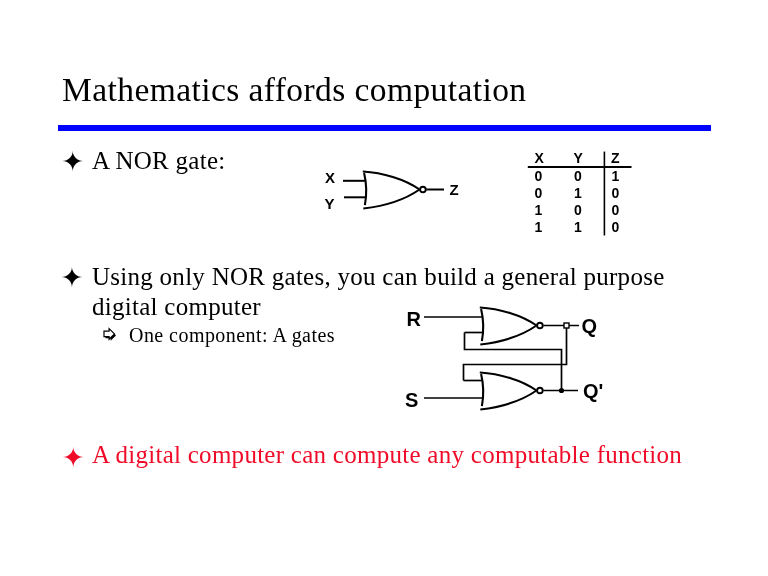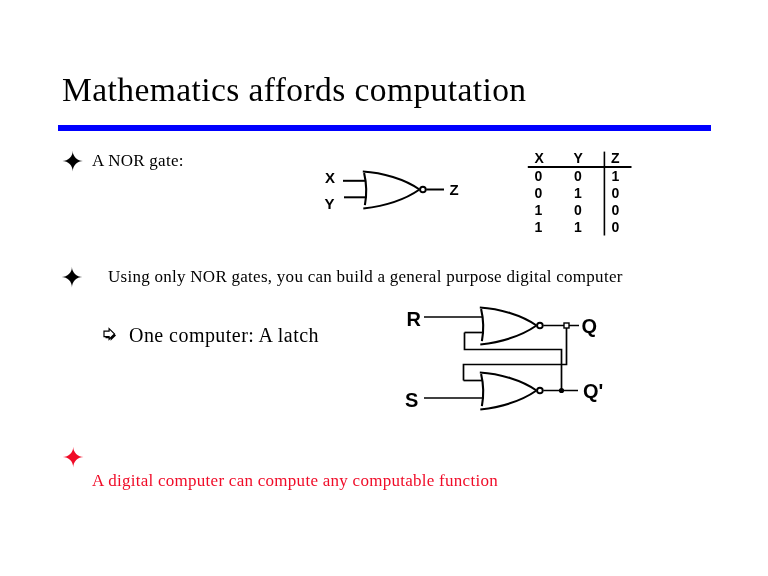--- a/index.html
+++ b/index.html
@@ -20,33 +20,33 @@
   #title-rule{
     left:58px;top:124.5px;width:653px;height:6.5px;
     background:var(--accent-blue);
   }
   .star{
     font-family:"DejaVu Sans",sans-serif;
     font-size:27.3px;line-height:28px;
     width:28px;text-align:center;
   }
   .body-text{
-    font-size:17px;line-height:30.3px;letter-spacing:0.27px;
+    font-size:25px;line-height:30.3px;letter-spacing:0.27px;
   }
   .sub-text{
     font-size:20px;line-height:20px;letter-spacing:0.45px;
   }
   #bullet1-star{left:58.8px;top:148.3px;}
   #bullet1-text{left:92px;top:146.1px;white-space:nowrap;}
   #bullet2-star{left:57.9px;top:264.2px;}
-  #bullet2-text{left:92px;top:261.9px;width:596px;margin-left:16px;}
+  #bullet2-text{left:92px;top:261.9px;width:596px;}
   #sub-arrow{left:103.3px;top:327.1px;}
   #sub-text{left:129px;top:324.75px;white-space:nowrap;}
   #bullet3-star{left:59.2px;top:443.7px;color:var(--emphasis-red);}
-  #bullet3-text{left:92px;top:466px;white-space:nowrap;color:var(--emphasis-red);}
+  #bullet3-text{left:92px;top:440px;white-space:nowrap;color:var(--emphasis-red);}
   #diagram-svg{left:0;top:0;}
   svg text{
     font-family:"Liberation Sans",sans-serif;
     font-weight:bold;
     fill:#000;
   }
   .gate-label{font-size:15px;}
   .latch-label{font-size:20px;}
   .tt-text{font-size:14px;text-anchor:middle;}
 </style>
@@ -61,21 +61,21 @@
 
 <div class="abs star" id="bullet2-star">✦</div>
 <div class="abs body-text" id="bullet2-text">Using only NOR gates, you can build a general purpose digital computer</div>
 
 <div class="abs" id="sub-arrow">
   <svg width="14" height="15" viewBox="0 0 14 15">
     <path d="M6.1,4.1 L6.1,1.6 L11.5,6.9 L6.1,12.2 L6.1,9.7 L1.0,9.7 L1.0,4.1 Z" fill="#000" transform="translate(1.5,1.5)"></path>
     <path d="M6.1,4.1 L6.1,1.6 L11.5,6.9 L6.1,12.2 L6.1,9.7 L1.0,9.7 L1.0,4.1 Z" fill="#fff" stroke="#000" stroke-width="1.2" stroke-linejoin="miter"></path>
   </svg>
 </div>
-<div class="abs sub-text" id="sub-text">One computer: A latch</div>
+<div class="abs sub-text" id="sub-text">One component: A gates</div>
 
 <div class="abs star" id="bullet3-star">✦</div>
 <div class="abs body-text" id="bullet3-text">A digital computer can compute any computable function</div>
 
 <svg class="abs" id="diagram-svg" width="768" height="576" viewBox="0 0 768 576">
   <defs>
     <g id="nor-gate-shape">
       <path d="M -1.7,1 C 18,2.2 40,8.5 55,19 C 40,29.5 18,35.8 -1.2,38 L 0.4,34.6 Q 3.4,18.5 -0.4,2.6 Z" fill="#fff" stroke="none"></path>
       <path d="M -1.7,1 C 18,2.2 40,8.5 55,19" fill="none" stroke="#000" stroke-width="2.1"></path>
       <path d="M -1.2,38 C 18,35.8 40,29.5 55,19" fill="none" stroke="#000" stroke-width="2.1"></path>

